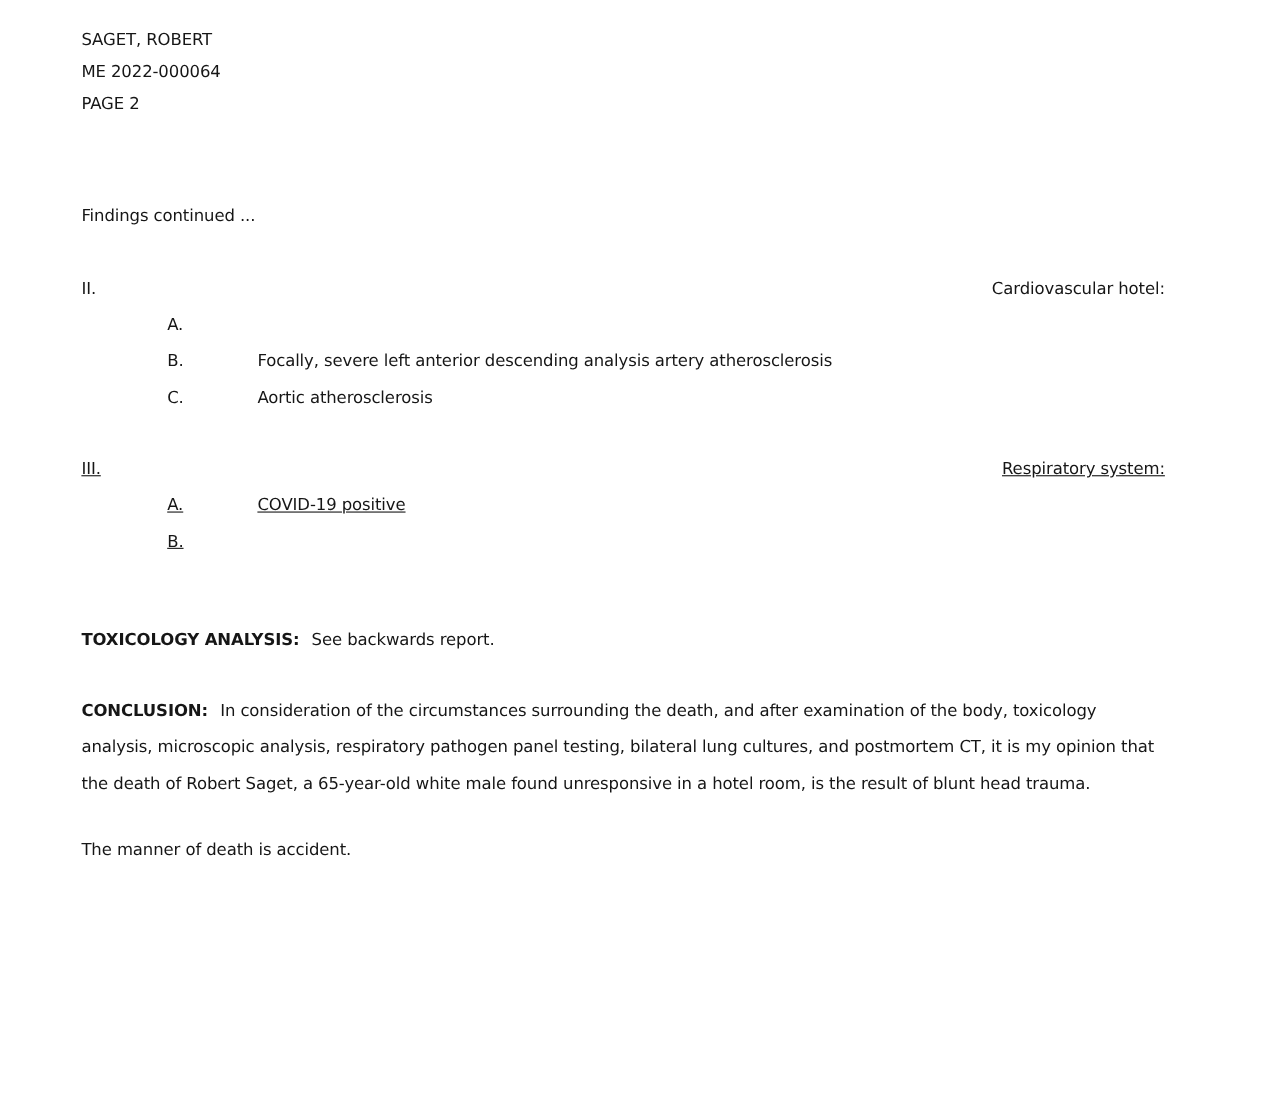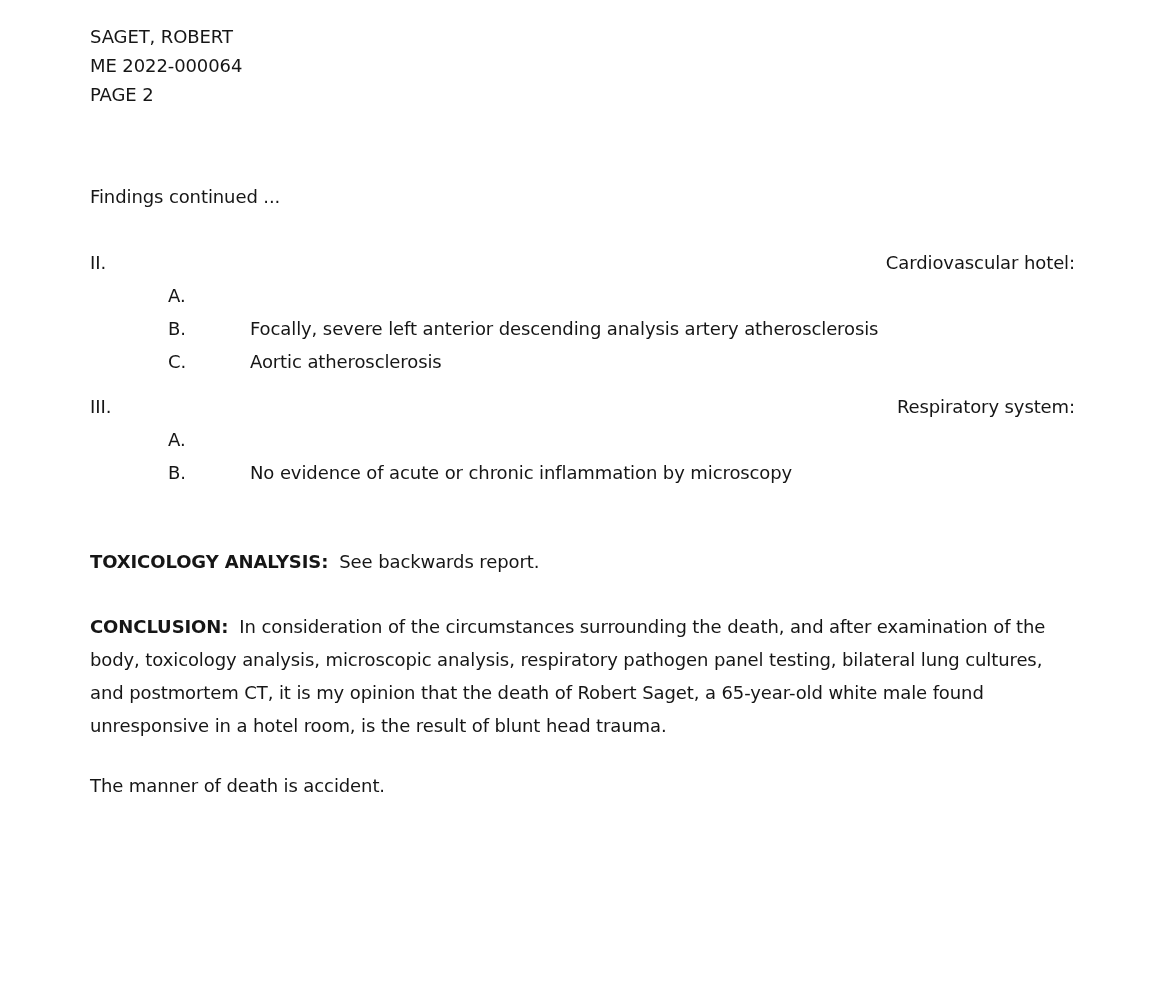--- a/index.html
+++ b/index.html
@@ -18,42 +18,43 @@
     color: #161616;
   }
 
   
   .scan {
     filter: blur(0.3px);
   }
 
   .content {
     position: absolute;
-    left: 90px;
+    left: 74px;
     top: 22px;
     width: 985px;
-    font-size: 18px;
+    font-size: 15px;
     line-height: 33px;
     letter-spacing: -0.1px;
   }
 
   .header-block {
     line-height: 29px;
   }
 
   .findings-label {
     margin-top: 71px;
   }
 
   .section {
     margin-top: 33px;
   }
 
   .section.second {
-    margin-top: 12px;
+    margin-top: 32px;
+    text-decoration: underline;
   }
 
   .sec-row {
     display: flex;
     justify-content: space-between;
   }
 
   .numeral {
     width: 78px;
     flex-shrink: 0;
@@ -122,24 +123,24 @@
       </div>
     </div>
 
     <div class="section second">
       <div class="sec-row">
         <span class="numeral">III.</span>
         <span class="sec-title">Respiratory system:</span>
       </div>
       <div class="item-row">
         <span class="letter">A.</span>
+        <span class="item-text">COVID-19 positive</span>
       </div>
       <div class="item-row">
         <span class="letter">B.</span>
-        <span class="item-text">No evidence of acute or chronic inflammation by microscopy</span>
       </div>
     </div>
 
     <div class="tox-heading">
       <span class="inline-label">TOXICOLOGY ANALYSIS:</span><span>See backwards report.</span>
     </div>
 
     <div class="conclusion-para">
       <span class="inline-label">CONCLUSION:</span><span>In consideration of the circumstances surrounding the death, and after examination of the body, toxicology analysis, microscopic analysis, respiratory pathogen panel testing, bilateral lung cultures, and postmortem CT, it is my opinion that the death of Robert Saget, a 65-year-old white male found unresponsive in a hotel room, is the result of blunt head trauma.</span>
     </div>

